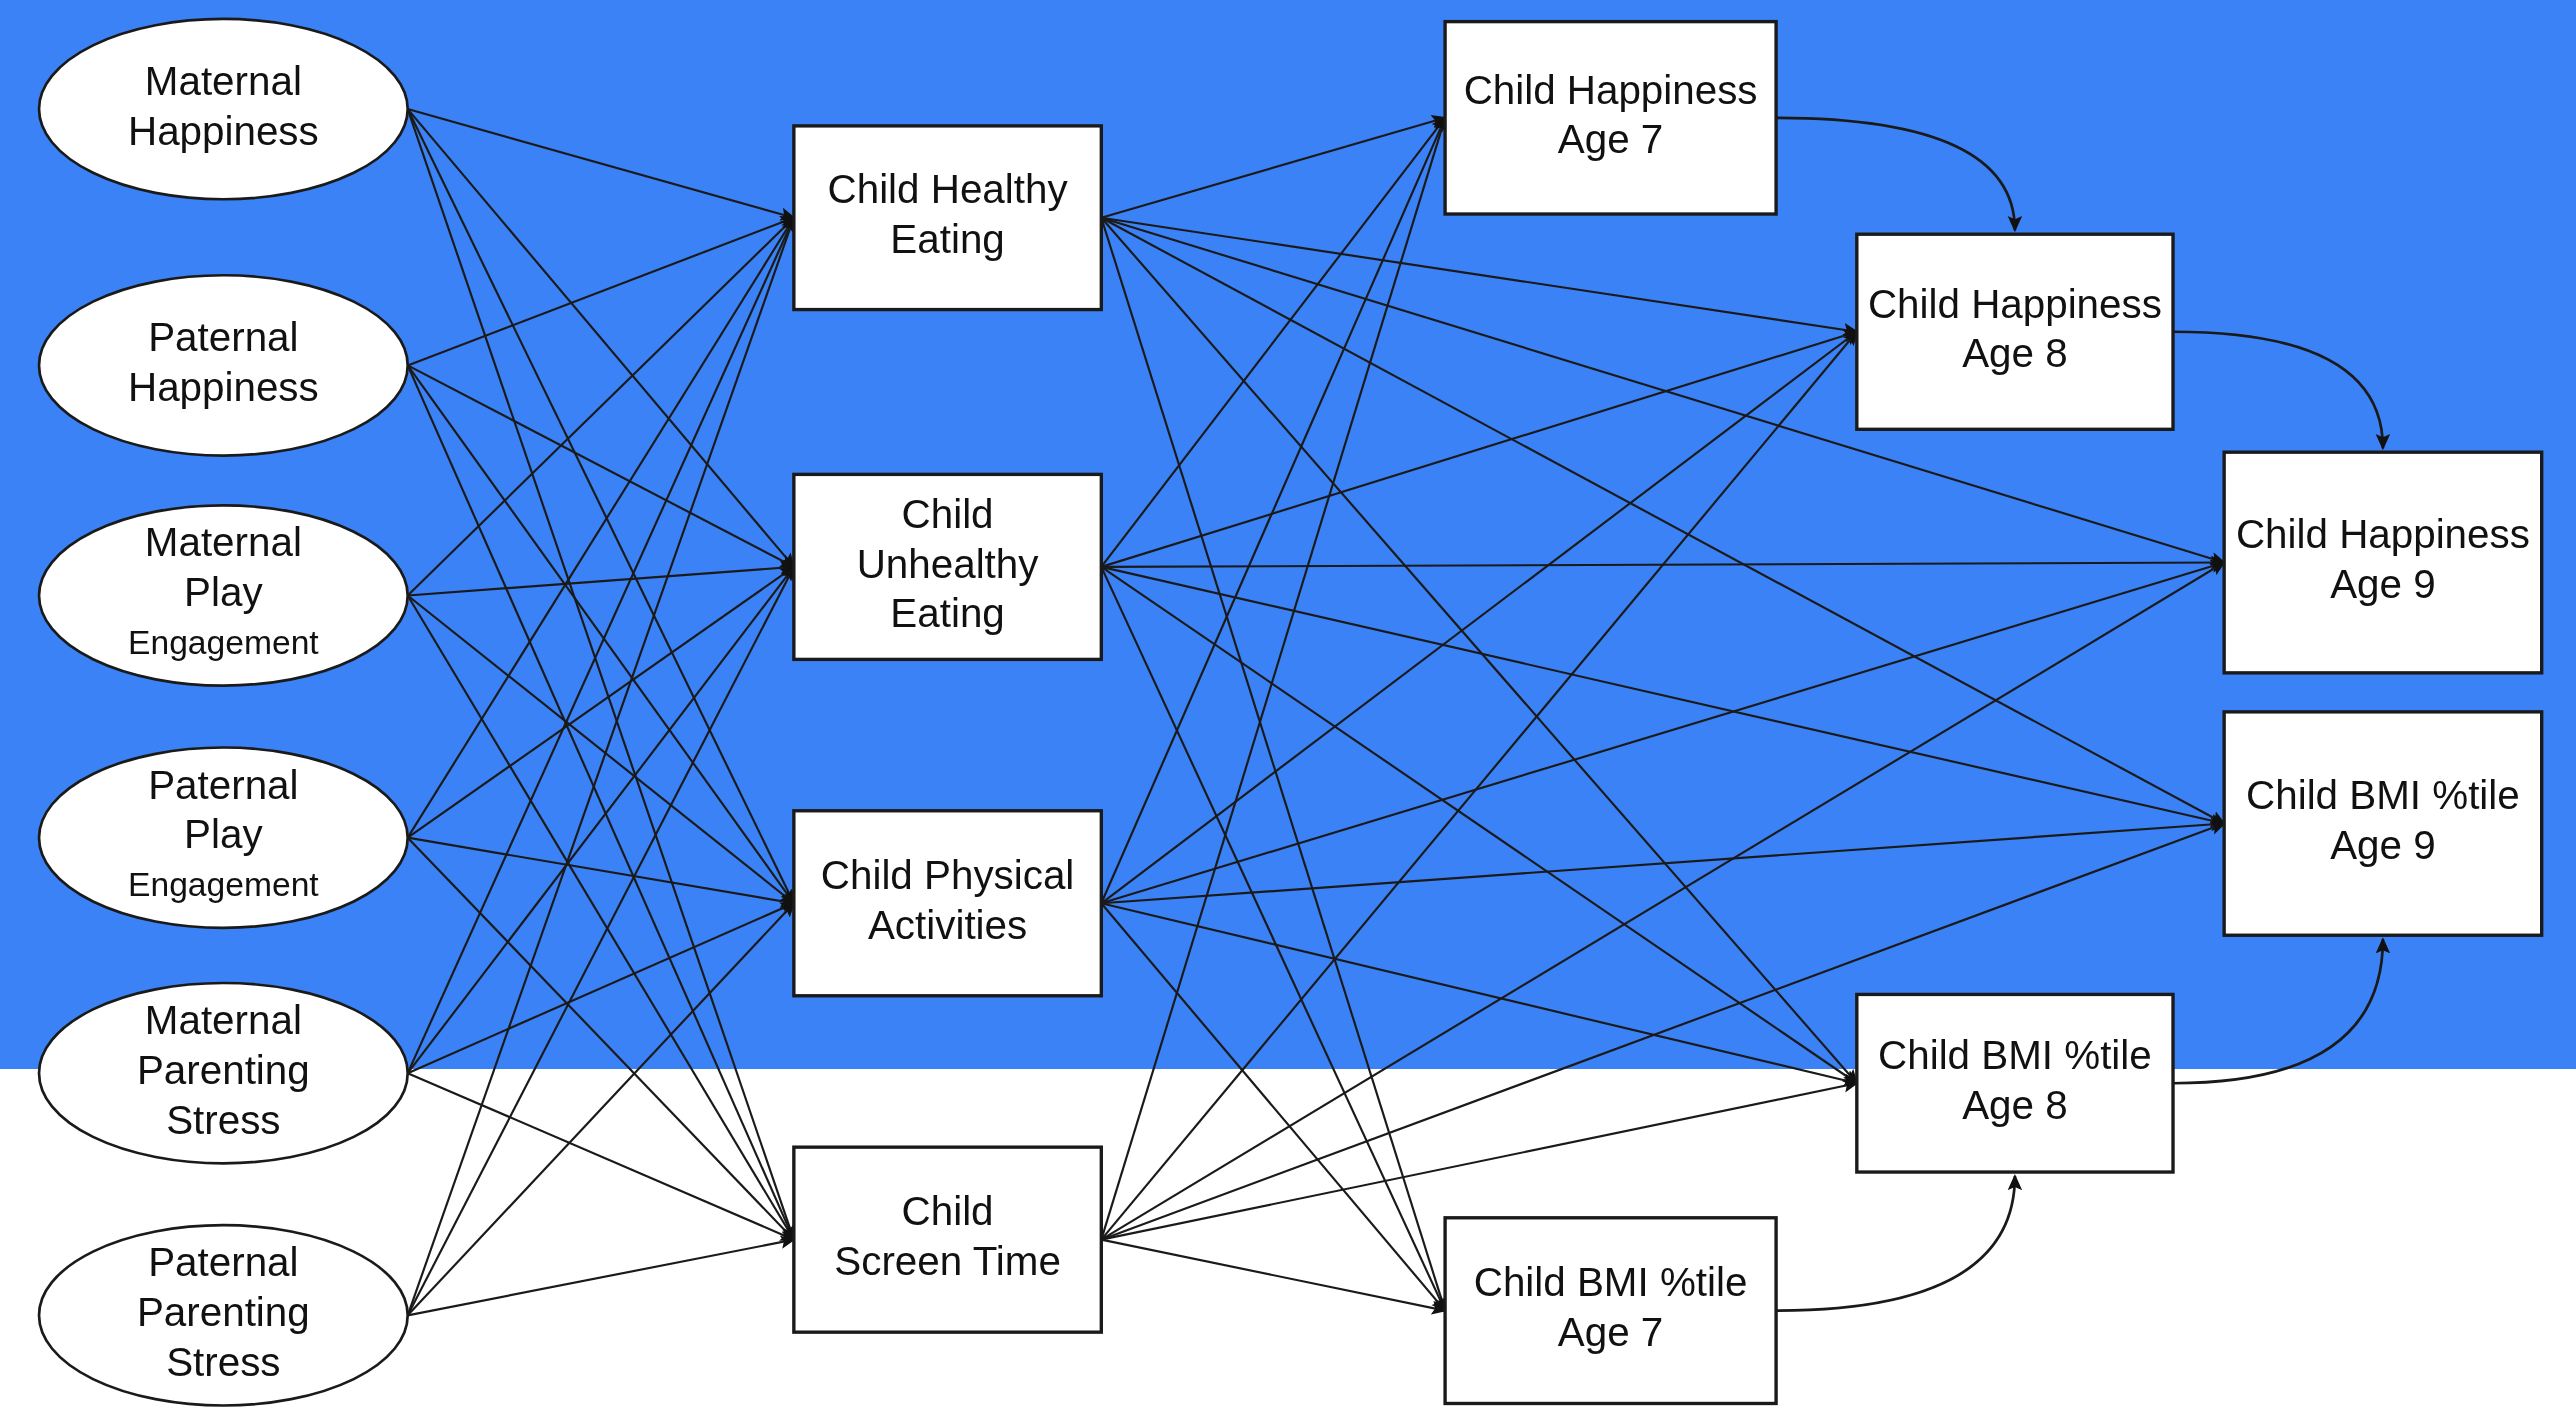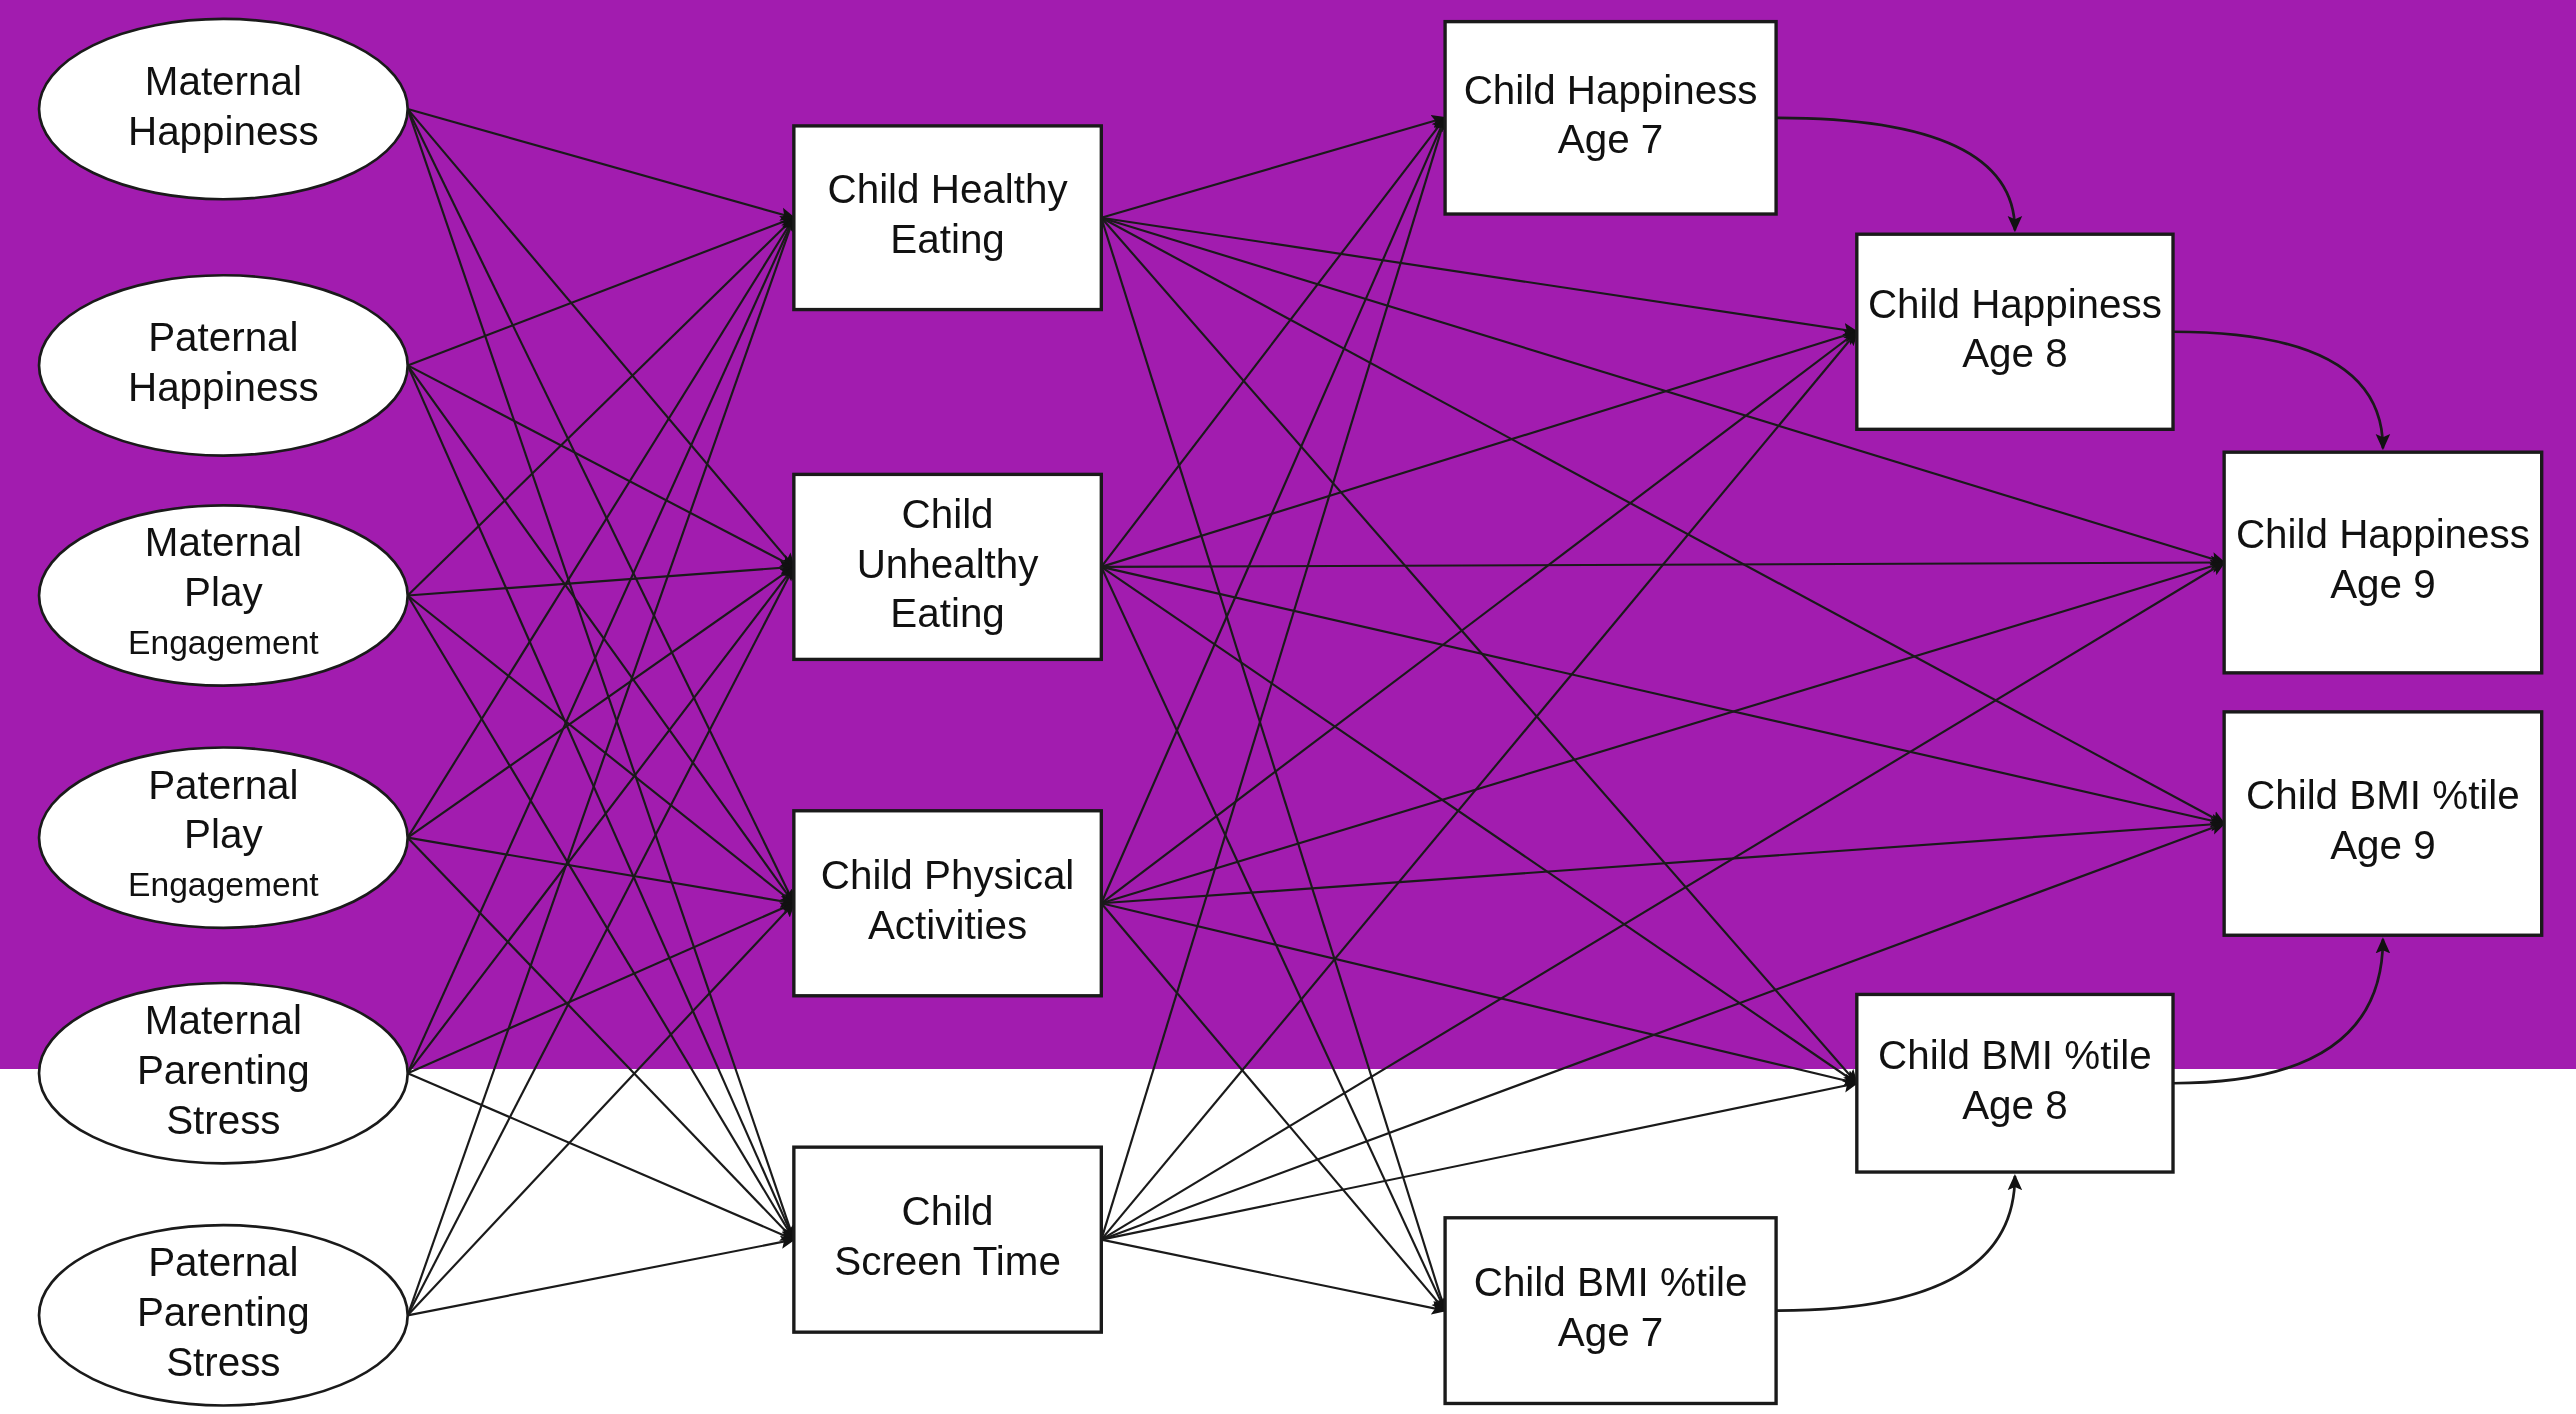--- a/index.html
+++ b/index.html
@@ -11,21 +11,21 @@
   body {
     width: 2576px;
     height: 1415px;
     font-family: "Liberation Sans", sans-serif;
     overflow: hidden;
   }
   #diagram-root {
     position: relative;
     width: 2576px;
     height: 1069px;
-    background: #a21caf;
+    background: #3b82f6;
     text-align: center;
   }
   svg#diagram-svg {
     position: absolute;
     top: 0;
     left: 0;
     width: 2576px;
     height: 1415px;
     display: block;
   }

